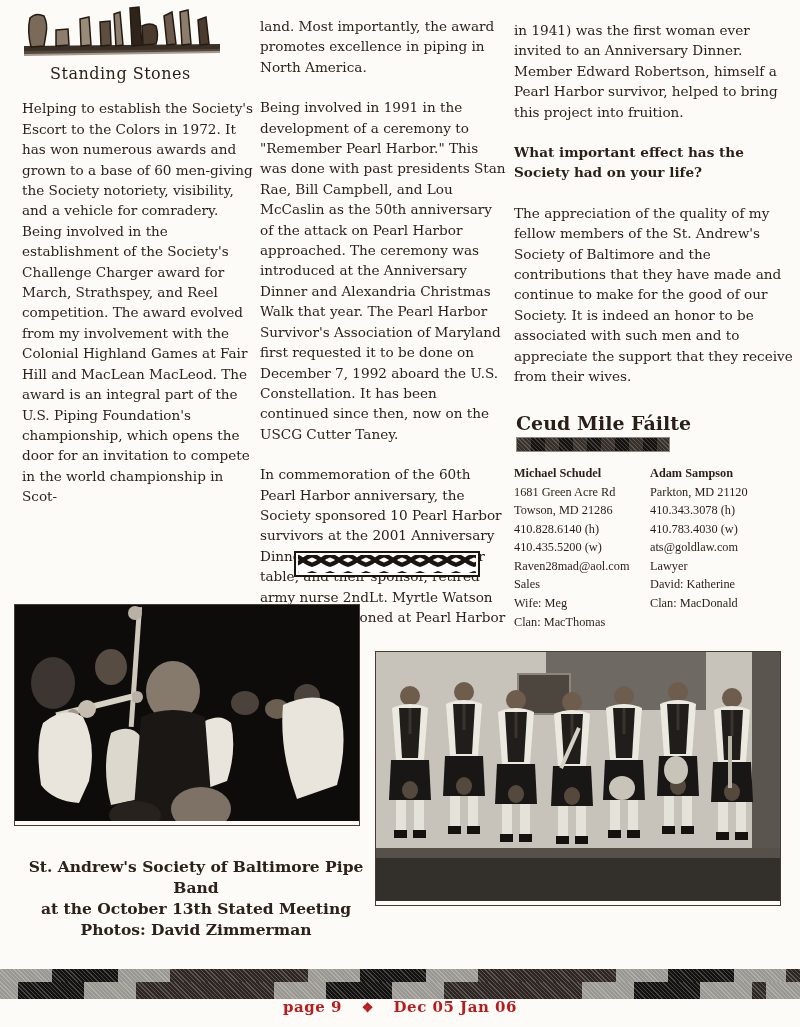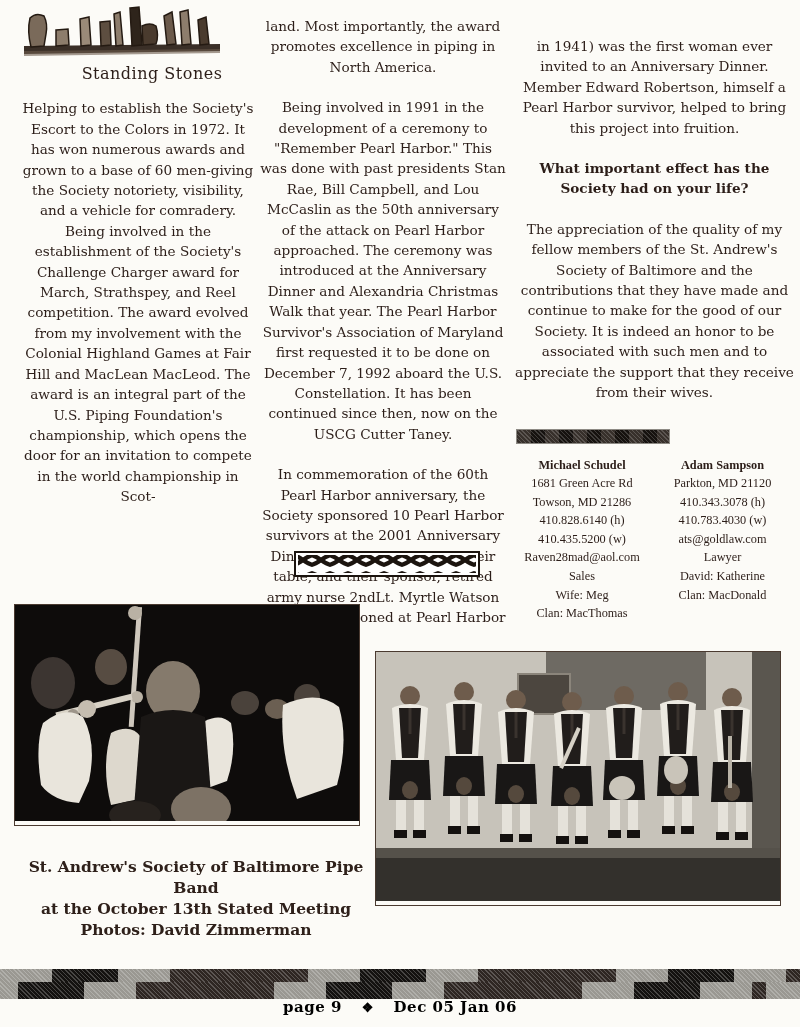--- a/index.html
+++ b/index.html
@@ -3,27 +3,27 @@
 <meta charset="utf-8">
 <style>
   html,body{margin:0;padding:0;background:#e9e7e2;}
   .page{
     position:relative;width:800px;height:1027px;margin:0 auto;
     background:#fcfbf7;overflow:hidden;
     font-family:"DejaVu Serif","Liberation Serif",serif;
     color:#2b1d18;
   }
   
-  .col{position:absolute;font-size:13.6px;line-height:20.4px;text-align:center;}
+  .col{position:absolute;font-size:13.6px;line-height:20.4px;}
   .col p{margin:0 0 20px 0;}
   .col p.cont{margin-top:-20px;} 
   .q{font-weight:bold;margin:0 0 20px 0;}
   #col1{left:22px;top:4px;width:232px;}
   #col2{left:260px;top:16px;width:246px;}
-  #col3{left:514px;top:36px;width:281px;}
+  #col3{left:514px;top:20px;width:281px;}
   
   .masthead{margin-bottom:14px;}
   .masthead svg{display:block;}
   .logo-title{font-weight:normal;font-size:16px;letter-spacing:.5px;margin:4px 0 0 28px;}
   .logo-author{font-weight:bold;font-size:12.5px;margin:0 0 0 28px;}
   
   .welcome{margin-top:26px;}
   .welcome-heading{font-weight:bold;font-size:19px;margin:0 0 4px 2px;}
   .tartan-bar{
     width:152px;height:13px;margin-left:2px;border:1px solid #8d8a84;
@@ -51,21 +51,21 @@
   .footer-band{position:absolute;left:0;top:969px;width:800px;height:31px;}
   .band-row{position:absolute;left:0;width:800px;height:17px;
     background-image:
       repeating-linear-gradient(45deg, rgba(255,255,255,.22) 0 1px, rgba(0,0,0,0) 1px 3px),
       repeating-linear-gradient(90deg,#9a9892 0 52px,#141210 52px 118px,#9a9892 118px 170px,#2e2622 170px 308px);
   }
   .band-row.r1{top:0;}
   .band-row.r2{top:13px;background-position:-34px 0,-34px 0;}
   .footer-text{
     position:absolute;left:0;top:998px;width:800px;text-align:center;
-    font-size:15px;font-weight:bold;color:#000000;letter-spacing:.5px;
+    font-size:15px;font-weight:bold;color:#b91c1c;letter-spacing:.5px;
   }
   .footer-text .sep{margin:0 14px;font-size:13px;}
 </style>
 </head>
 <body>
 
 <div class="page">
 
   <div class="col" id="col1">
     <div class="masthead">
@@ -98,20 +98,21 @@
     <p>Being involved in 1991 in the development of a ceremony to "Remember Pearl Harbor."  This was done with past presidents Stan Rae, Bill Campbell, and Lou McCaslin as the 50th anniversary of the attack on Pearl Harbor approached.  The ceremony was introduced at the Anniversary Dinner and Alexandria Christmas Walk that year. The Pearl Harbor Survivor's Association of Maryland first requested it to be done on December 7, 1992 aboard the U.S. Constellation.  It has been continued since then, now on the USCG Cutter Taney.</p>
     <p>In commemoration of the 60th Pearl Harbor anniversary, the Society sponsored 10 Pearl Harbor survivors at the 2001 Anniversary Dinner.  They were piped to their table, and their sponsor, retired army nurse 2ndLt. Myrtle Watson (who was stationed at Pearl Harbor</p>
   </div>
 
   <div class="col" id="col3">
     <p>in 1941) was the first woman ever invited to an Anniversary Dinner.  Member Edward Robertson, himself a Pearl Harbor survivor, helped to bring this project into fruition.</p>
     <p class="q">What important effect has the Society had on your life?</p>
     <p>The appreciation of the quality of my fellow members of the St. Andrew's Society of Baltimore and the contributions that they have made and continue to make for the good of our Society.  It is indeed an honor to be associated with such men and to appreciate the support that they receive from their wives.</p>
 
     <div class="welcome">
+      <div class="welcome-heading">Ceud Mile Fáilte</div>
       <div class="tartan-bar"></div>
       <div class="members">
         <div class="member m0">
           <div class="member-name">Michael Schudel</div>
           <div>1681 Green Acre Rd</div>
           <div>Towson, MD 21286</div>
           <div>410.828.6140 (h)</div>
           <div>410.435.5200 (w)</div>
           <div>Raven28mad@aol.com</div>
           <div>Sales</div>

